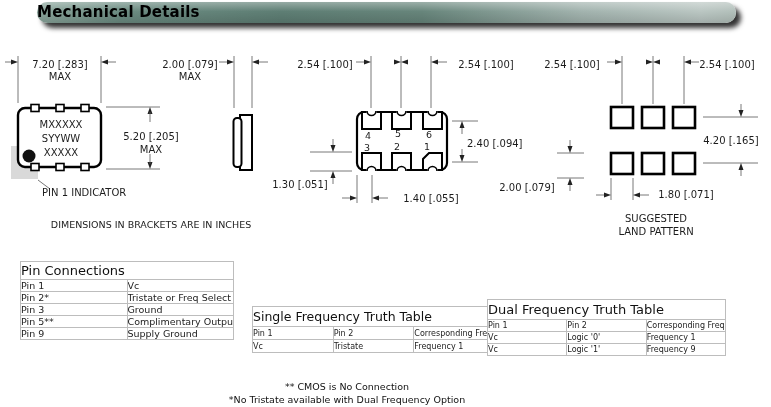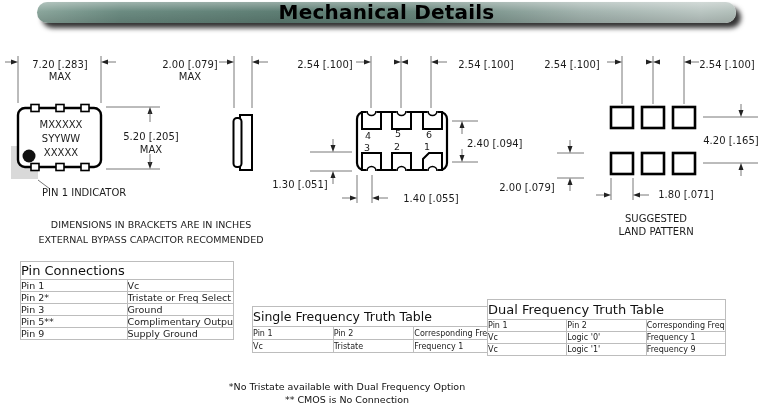--- a/index.html
+++ b/index.html
@@ -4,22 +4,22 @@
 <style>
   html,body{margin:0;padding:0;background:#fff;}
   .page{position:relative;width:771px;height:407px;background:#fff;overflow:hidden;
         font-family:"DejaVu Sans",sans-serif;color:#1c1c1c;}
   
   .banner{position:absolute;left:37px;top:2px;width:699px;height:21px;border-radius:11px;
           background:linear-gradient(90deg,#8ba69c 0%,#6b8b81 12%,#5e7e74 35%,#67857b 55%,#a2b3ae 78%,#bac6c2 95%,#b2bfba 100%);
           box-shadow:5px 5px 5px rgba(0,0,0,0.8);}
   .banner:before{content:"";position:absolute;inset:0;border-radius:11px;
           background:linear-gradient(180deg,rgba(255,255,255,.35),rgba(255,255,255,0) 45%,rgba(0,0,0,.12) 100%);}
-  .banner .t{position:relative;display:block;text-align:center;line-height:21px;
-          font-size:20px;font-weight:700;color:#000;letter-spacing:.2px;}
+  .banner .t{position:relative;display:block;text-align:left;line-height:21px;
+          font-size:15px;font-weight:700;color:#000;letter-spacing:.2px;}
   
   svg.draw{position:absolute;left:0;top:0;}
   svg.draw text{fill:#1c1c1c;font-family:"DejaVu Sans",sans-serif;font-size:10px;}
   svg.draw .pn{font-size:9.5px;}
   svg.draw .shape{fill:#fff;stroke:#000;}
   svg.draw .dl{stroke:#555;stroke-width:.8;fill:none;}
   svg.draw .ah{fill:#222;stroke:none;}
   
   .notes{position:absolute;left:18px;top:209px;width:266px;text-align:center;
          font-size:9.5px;line-height:15px;color:#222;margin-top:8px;}
@@ -222,21 +222,20 @@
       <line class="dl" x1="640" y1="195" x2="649" y2="195"></line>
       <text x="686" y="198" text-anchor="middle">1.80 [.071]</text>
 
       <text x="656" y="222" text-anchor="middle">SUGGESTED</text>
       <text x="656" y="235" text-anchor="middle">LAND PATTERN</text>
     </g>
   </svg>
 
   <div class="notes">
     <div>DIMENSIONS IN BRACKETS ARE IN INCHES</div>
-    <div>EXTERNAL BYPASS CAPACITOR RECOMMENDED</div>
   </div>
 
   <table class="tbl-pins">
     <tbody>
         <tr>
           <th class="title" colspan="2">Pin Connections</th>
         </tr>
     <tr>
           <td class="c1">Pin 1</td>
         <td>Vc</td>
@@ -298,17 +297,17 @@
         </tr>
     <tr>
           <td class="c1">Vc</td>
         <td class="c2">Logic '1'</td>
         <td>Frequency 9</td>
         </tr>
   </tbody>
     </table>
 
   <div class="foot">
+    <div>** CMOS is No Connection</div>
     <div>*No Tristate available with Dual Frequency Option</div>
-    <div>** CMOS is No Connection</div>
   </div>
 
 </div>
 
 </body></html>

